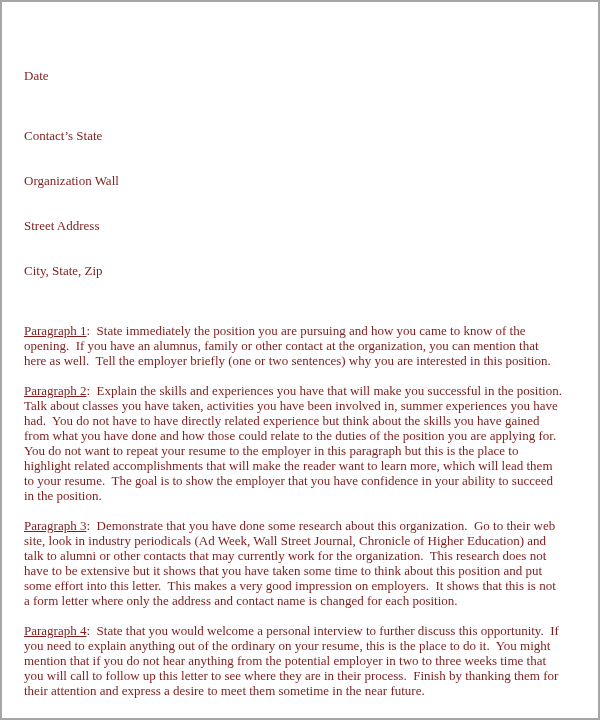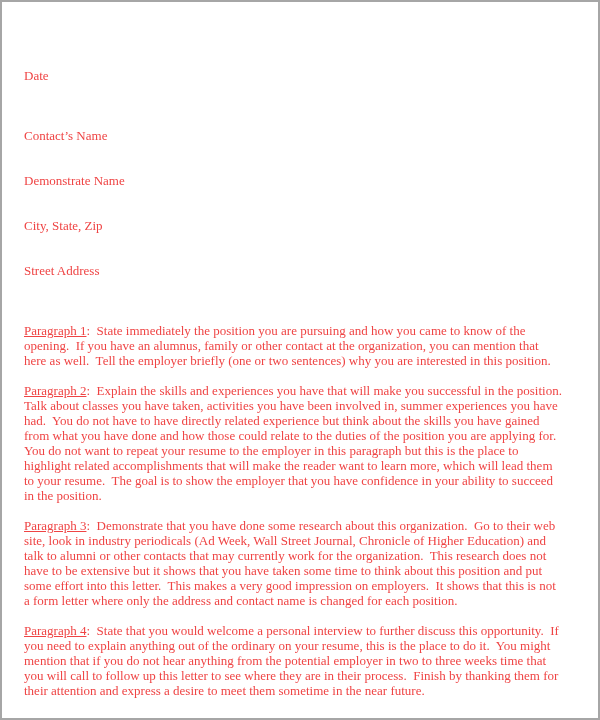--- a/index.html
+++ b/index.html
@@ -11,21 +11,21 @@
     position: relative;
     width: 600px;
     height: 720px;
     box-sizing: border-box;
     background: #ffffff;
     border: 2px solid #a6a6a6;
     padding: 66px 36px 0 22px;
     font-family: "Liberation Serif", "DejaVu Serif", serif;
     font-size: 13px;
     line-height: 15px;
-    color: #ef4444;
+    color: #7f1d1d;
     overflow: hidden;
   }
   .block {
     margin: 0 0 15px 0;
     white-space: pre-wrap;
   }
   .line {
     white-space: pre-wrap;
   }
   p.para {
@@ -38,24 +38,24 @@
   }
 </style>
 </head>
 <body>
 
 <div class="page">
 
   <div class="block">Date</div>
 
   <div class="block">
-    <div class="line">Contact’s Name</div>
-    <div class="line">Demonstrate Name</div>
+    <div class="line">Contact’s State</div>
+    <div class="line">Organization Wall</div>
+    <div class="line">Street Address</div>
     <div class="line">City, State, Zip</div>
-    <div class="line">Street Address</div>
   </div>
 
 
   <p class="para"><span class="label-underline">Paragraph 1</span><span>:  State immediately the position you are pursuing and how you came to know of the opening.  If you have an alumnus, family or other contact at the organization, you can mention that here as well.  Tell the employer briefly (one or two sentences) why you are interested in this position.</span></p>
 
   <p class="para"><span class="label-underline">Paragraph 2</span><span>:  Explain the skills and experiences you have that will make you successful in the position.  Talk about classes you have taken, activities you have been involved in, summer experiences you have had.  You do not have to have directly related experience but think about the skills you have gained from what you have done and how those could relate to the duties of the position you are applying for.  You do not want to repeat your resume to the employer in this paragraph but this is the place to highlight related accomplishments that will make the reader want to learn more, which will lead them to your resume.  The goal is to show the employer that you have confidence in your ability to succeed in the position.</span></p>
 
   <p class="para"><span class="label-underline">Paragraph 3</span><span>:  Demonstrate that you have done some research about this organization.  Go to their web site, look in industry periodicals (Ad Week, Wall Street Journal, Chronicle of Higher Education) and talk to alumni or other contacts that may currently work for the organization.  This research does not have to be extensive but it shows that you have taken some time to think about this position and put some effort into this letter.  This makes a very good impression on employers.  It shows that this is not a form letter where only the address and contact name is changed for each position.</span></p>
 
   <p class="para"><span class="label-underline">Paragraph 4</span><span>:  State that you would welcome a personal interview to further discuss this opportunity.  If you need to explain anything out of the ordinary on your resume, this is the place to do it.  You might mention that if you do not hear anything from the potential employer in two to three weeks time that you will call to follow up this letter to see where they are in their process.  Finish by thanking them for their attention and express a desire to meet them sometime in the near future.</span></p>

